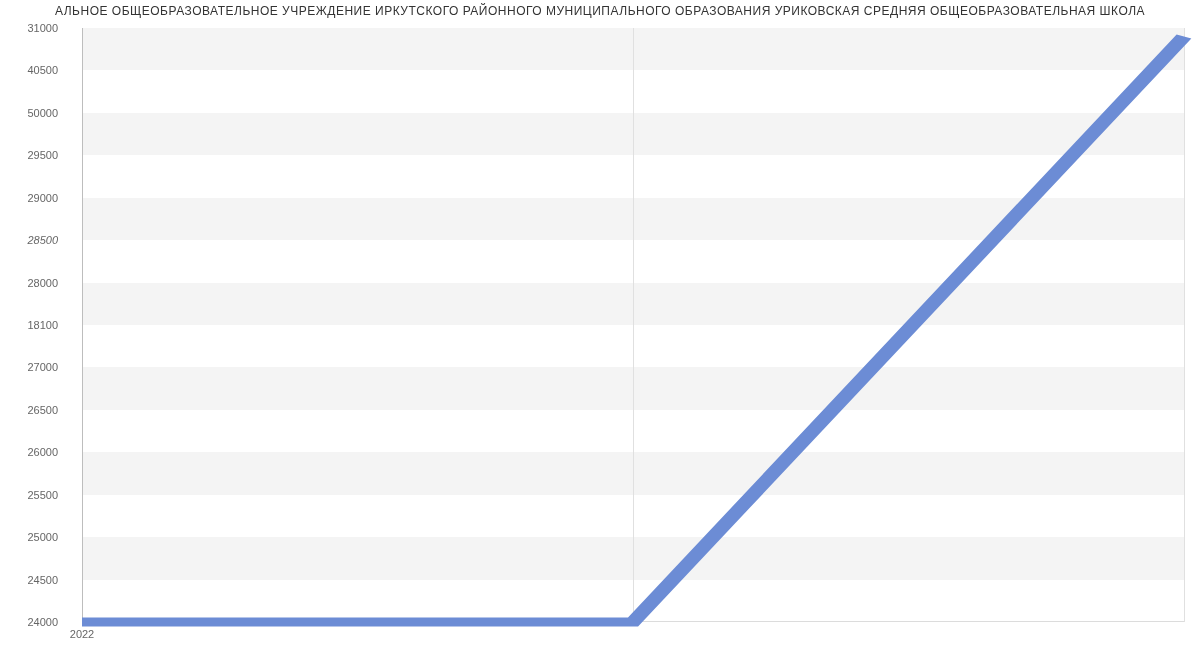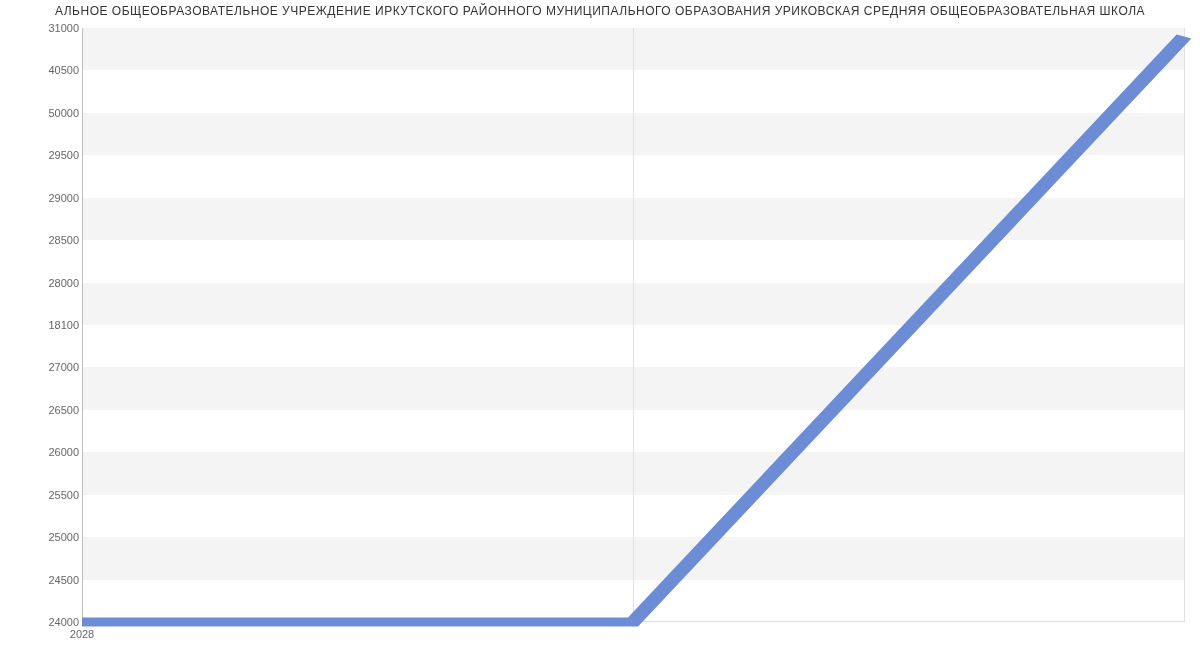--- a/index.html
+++ b/index.html
@@ -47,21 +47,21 @@
       position: absolute;
       left: 0;
       right: 0;
       bottom: 0;
       height: 1px;
       background: #dcdcdc;
     }
     .y-tick-label {
       position: absolute;
       right: 100%;
-      margin-right: 3px;
+      margin-right: 24px;
       transform: translateY(-50%);
       font-size: 11px;
       color: #666;
       text-align: center;
       white-space: nowrap;
     }
     .x-tick-label {
       position: absolute;
       top: 100%;
       margin-top: 6px;
@@ -113,22 +113,22 @@
   </svg>
 <div class="y-tick-label" style="top: 100%;">24000</div>
     <div class="y-tick-label" style="top: 92.8571%;">24500</div>
     <div class="y-tick-label" style="top: 85.7143%;">25000</div>
     <div class="y-tick-label" style="top: 78.5714%;">25500</div>
     <div class="y-tick-label" style="top: 71.4286%;">26000</div>
     <div class="y-tick-label" style="top: 64.2857%;">26500</div>
     <div class="y-tick-label" style="top: 57.1429%;">27000</div>
     <div class="y-tick-label" style="top: 50%;">18100</div>
     <div class="y-tick-label" style="top: 42.8571%;">28000</div>
-    <div class="y-tick-label" style="top: 35.7143%;">28500</div>
+    <div class="y-tick-label" style="top: 35.7143%; font-style: italic;">28500</div>
     <div class="y-tick-label" style="top: 28.5714%;">29000</div>
     <div class="y-tick-label" style="top: 21.4286%;">29500</div>
     <div class="y-tick-label" style="top: 14.2857%;">50000</div>
     <div class="y-tick-label" style="top: 7.14286%;">40500</div>
     <div class="y-tick-label" style="top: 0%;">31000</div>
-    <div class="x-tick-label" style="left: 0%;">2028</div>
+    <div class="x-tick-label" style="left: 0%;">2022</div>
     <div class="x-tick-label" style="left: 50%; margin-top: 44px;">2023</div>
     <div class="x-tick-label" style="left: 100%; margin-top: 48px;">2024</div>
   </div>
 
 </body></html>

